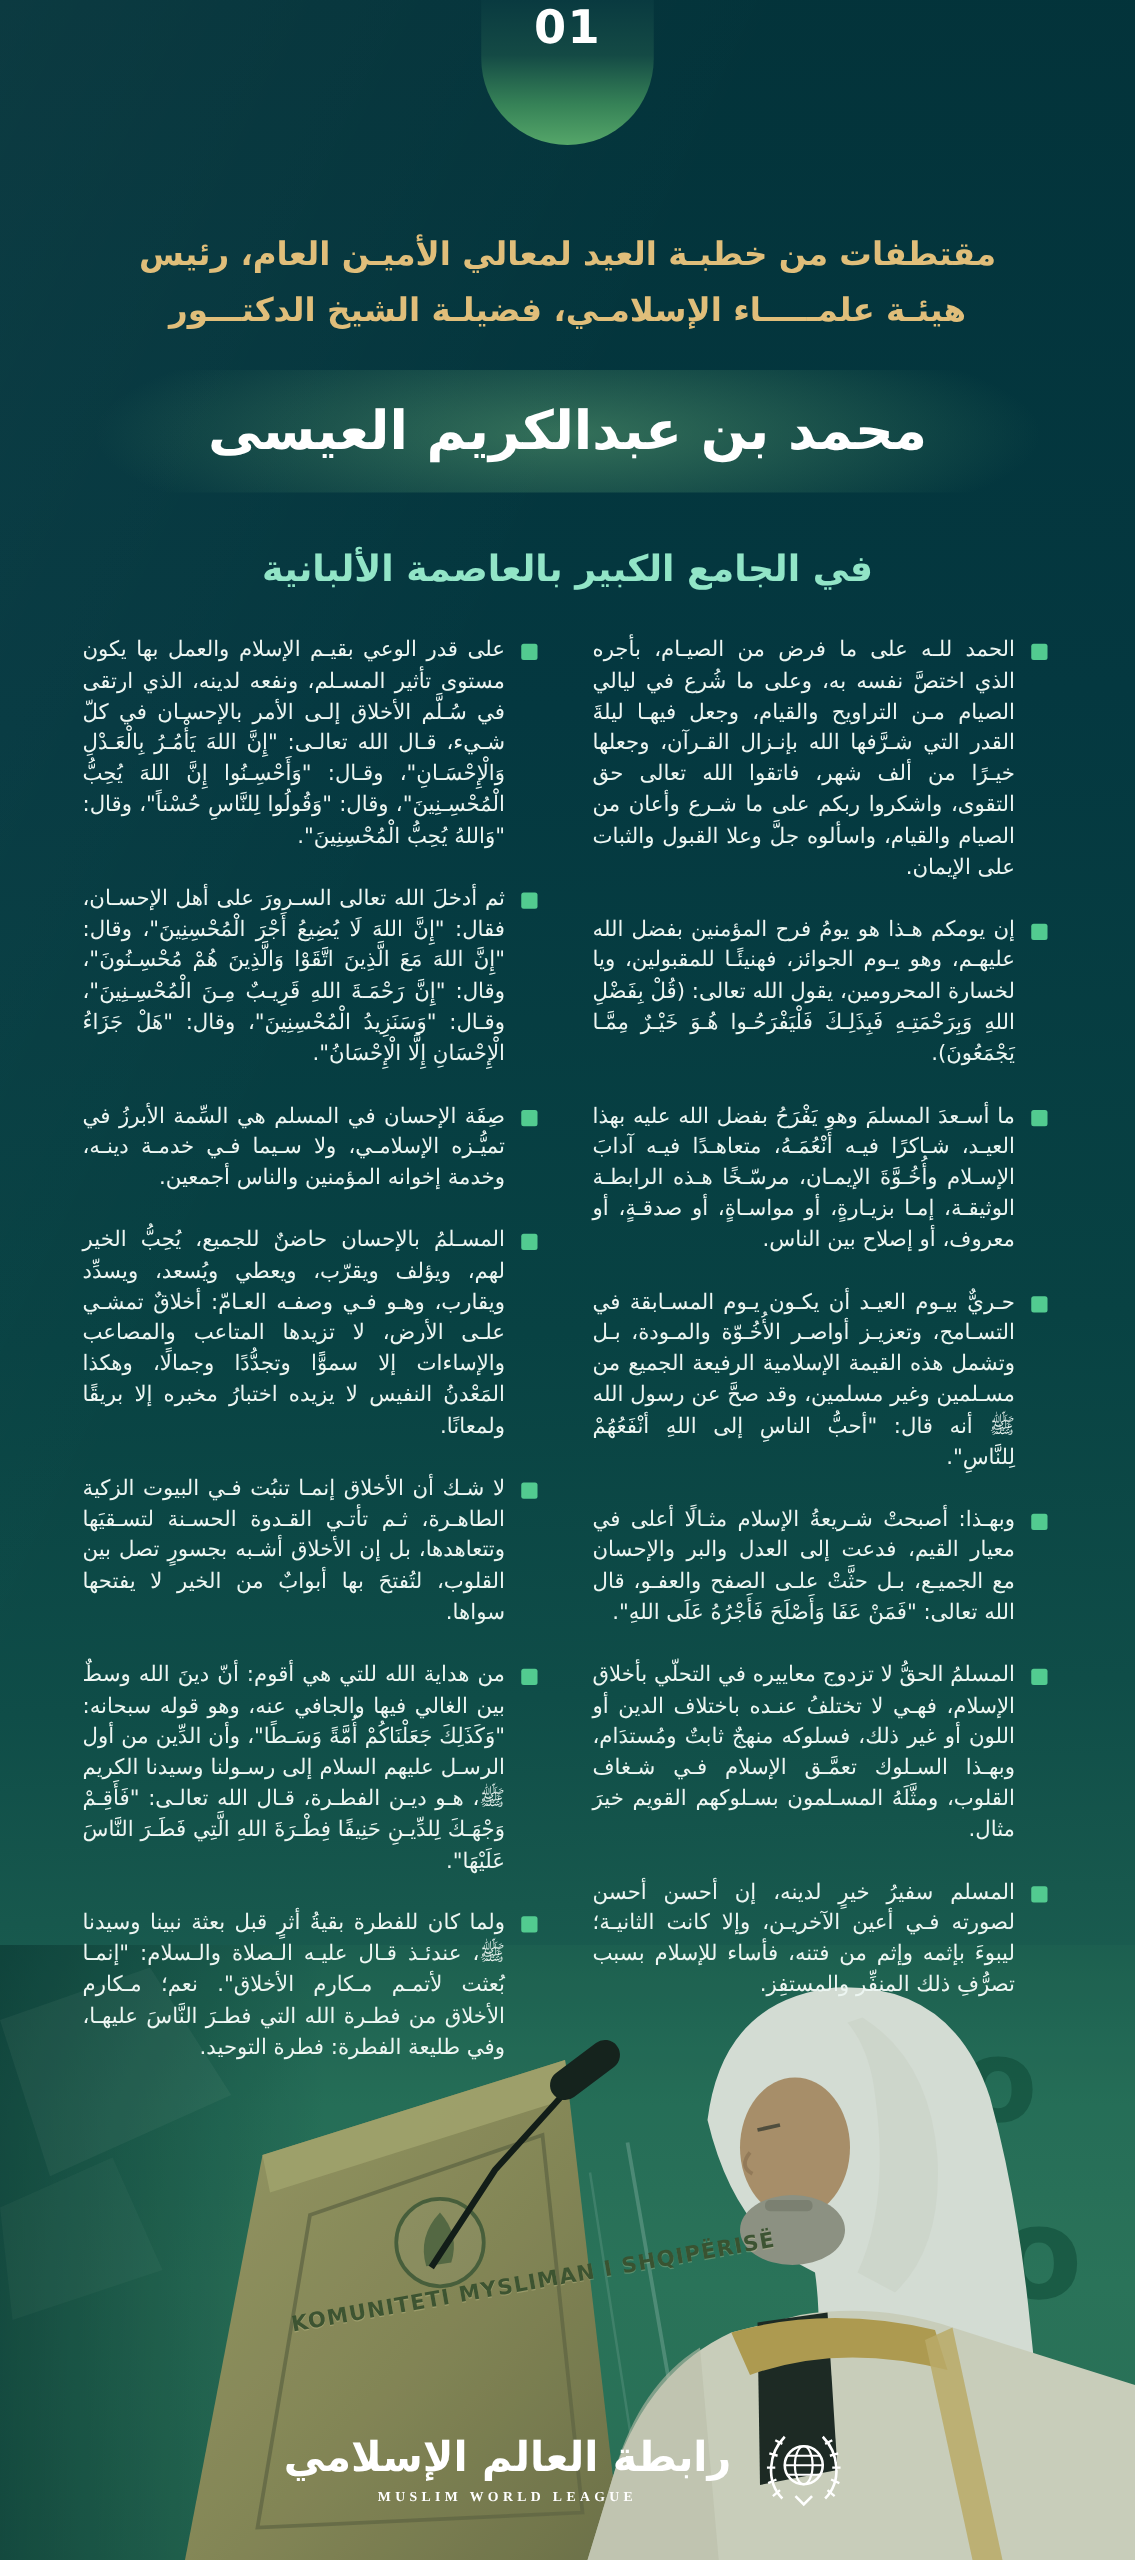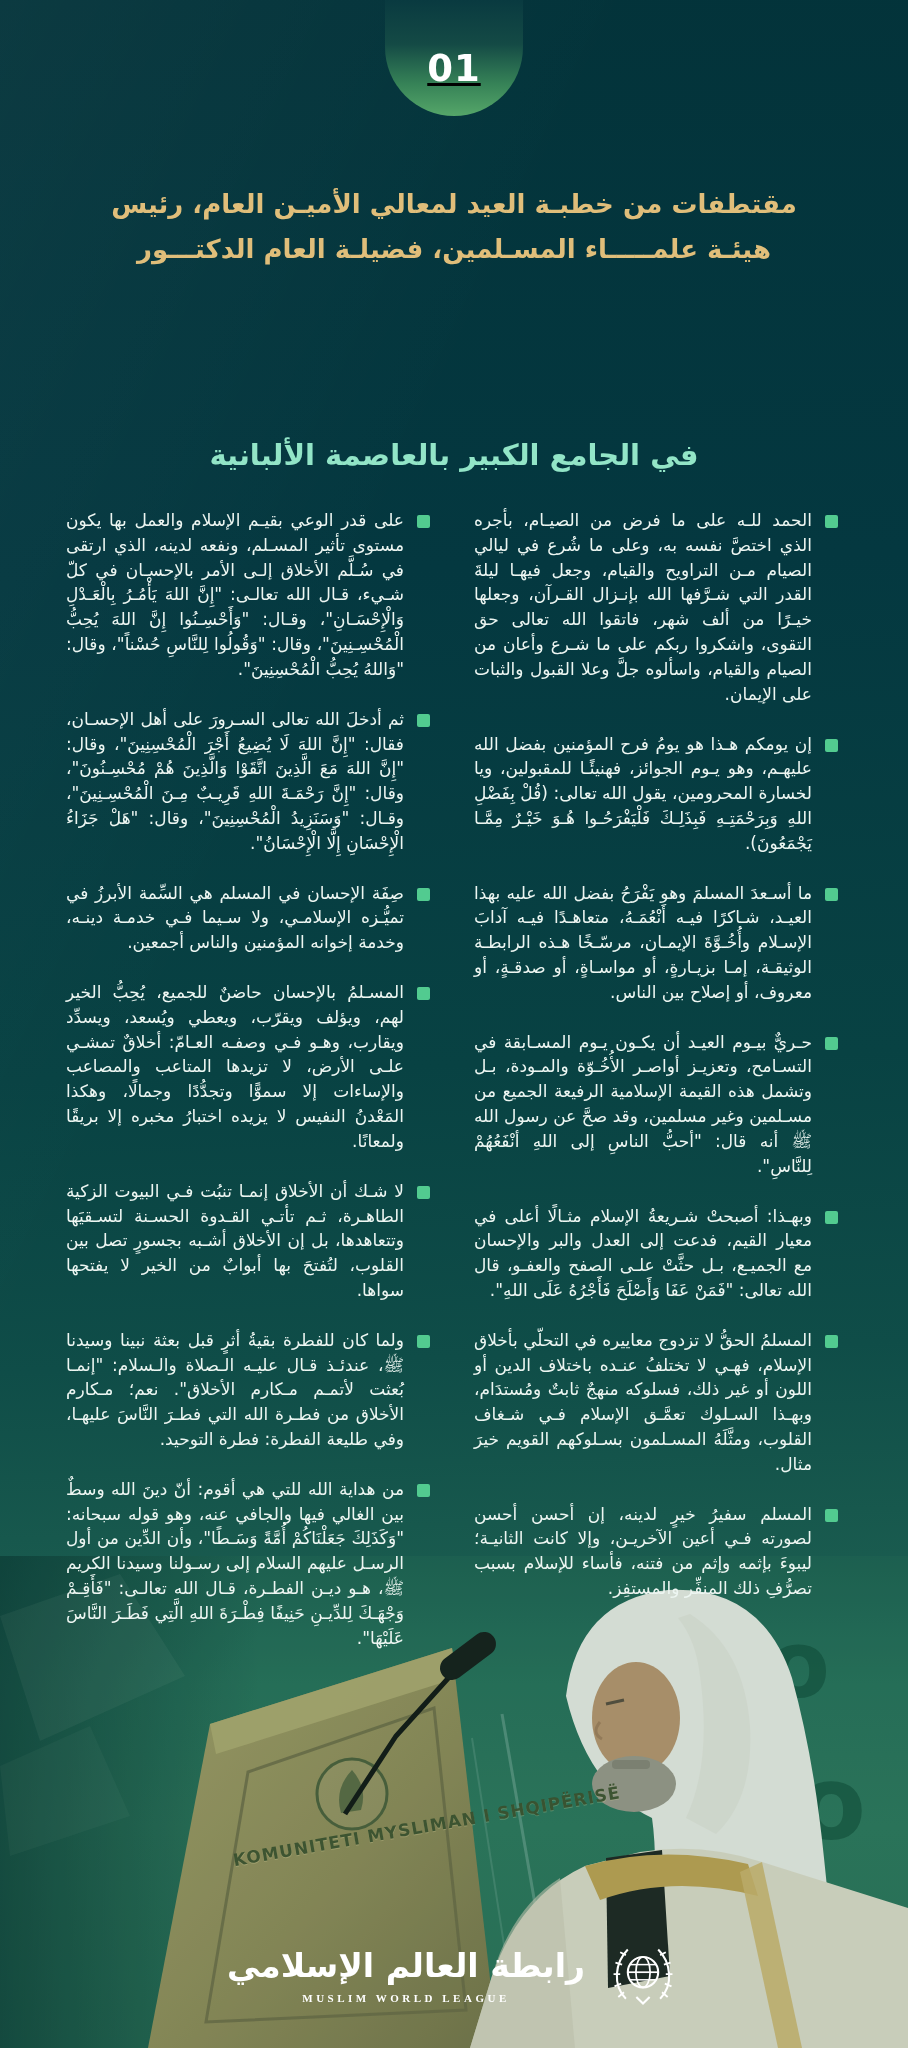--- a/index.html
+++ b/index.html
@@ -11,21 +11,21 @@
   .poster::before{
     content:"";position:absolute;inset:0;
     background:linear-gradient(115deg,rgba(255,255,255,0.035) 0%,rgba(255,255,255,0) 35%);
     pointer-events:none;
   }
   
   .badge{
     position:absolute;top:0;left:50%;transform:translateX(-50%);
     width:138px;height:116px;border-radius:0 0 72px 72px;
     background:linear-gradient(180deg,#093a40 0%,#144a45 38%,#368257 72%,#55a669 100%);
-    display:flex;align-items:flex-end;justify-content:center;text-decoration:underline;
+    display:flex;justify-content:center;
   }
   .badge-num{color:#fff;font-size:37px;font-weight:700;letter-spacing:1px;padding-bottom:26px;}
   
   .hdr{
     position:absolute;top:182px;left:0;width:100%;text-align:center;
     color:#e0be7a;font-size:26px;line-height:45px;font-weight:600;direction:rtl;
   }
   .name-band{
     position:absolute;top:296px;left:0;width:100%;height:98px;
     background:radial-gradient(ellipse 58% 130% at 50% 52%,rgba(96,165,115,0.52),rgba(96,165,115,0) 72%);
@@ -82,23 +82,26 @@
 <body>
 
 <div class="poster">
 
   <div class="badge">
     <div class="badge-num">01</div>
   </div>
 
   <div class="hdr">
     <div>مقتطفات من خطبـة العيد لمعالي الأميـن العام، رئيس</div>
-    <div>هيئـة علمـــــاء المسـلمين، فضيلـة العام الدكتـــور</div>
-  </div>
-
+    <div>هيئـة علمـــــاء الإسلامـي، فضيلـة الشيخ الدكتـــور</div>
+  </div>
+
+  <div class="name-band">
+    <div class="name">محمد بن عبدالكريم العيسى</div>
+  </div>
 
   <div class="subtitle">في الجامع الكبير بالعاصمة الألبانية</div>
 
   <div class="columns">
     <div class="col">
       <div class="bullet">
         <span class="marker"></span>
         <p class="btext">الحمد للـه على ما فرض من الصيـام، بأجره الذي اختصَّ نفسه به، وعلى ما شُرع في ليالي الصيام مـن التراويح والقيام، وجعل فيهـا ليلةَ القدر التي شـرَّفها الله بإنـزال القـرآن، وجعلها خيـرًا من ألف شهر، فاتقوا الله تعالى حق التقوى، واشكروا ربكم على ما شـرع وأعان من الصيام والقيام، واسألوه جلَّ وعلا القبول والثبات على الإيمان.</p>
       </div>
       <div class="bullet">
@@ -142,25 +145,25 @@
       <div class="bullet">
         <span class="marker"></span>
         <p class="btext">المسـلمُ بالإحسان حاضنٌ للجميع، يُحِبُّ الخير لهم، ويؤلف ويقرّب، ويعطي ويُسعد، ويسدِّد ويقارب، وهـو فـي وصفـه العـامّ: أخلاقٌ تمشـي علـى الأرض، لا تزيدها المتاعب والمصاعب والإساءات إلا سموًّا وتجدُّدًا وجمالًا، وهكذا المَعْدنُ النفيس لا يزيده اختبارُ مخبره إلا بريقًا ولمعانًا.</p>
       </div>
       <div class="bullet">
         <span class="marker"></span>
         <p class="btext">لا شـك أن الأخلاق إنمـا تنبُت فـي البيوت الزكية الطاهـرة، ثـم تأتـي القـدوة الحسـنة لتسـقيَها وتتعاهدها، بل إن الأخلاق أشـبه بجسورٍ تصل بين القلوب، لتُفتحَ بها أبوابٌ من الخير لا يفتحها سواها.</p>
       </div>
       <div class="bullet">
         <span class="marker"></span>
+        <p class="btext">من هداية الله للتي هي أقوم: أنّ دينَ الله وسطٌ بين الغالي فيها والجافي عنه، وهو قوله سبحانه: "وَكَذَلِكَ جَعَلْنَاكُمْ أُمَّةً وَسَـطًا"، وأن الدِّين من أول الرسـل عليهم السلام إلى رسـولنا وسيدنا الكريم ﷺ، هـو ديـن الفطـرة، قـال الله تعالـى: "فَأَقِـمْ وَجْهَـكَ لِلدِّيـنِ حَنِيفًا فِطْـرَةَ اللهِ الَّتِي فَطَـرَ النَّاسَ عَلَيْهَا".</p>
+      </div>
+      <div class="bullet">
+        <span class="marker"></span>
         <p class="btext">ولما كان للفطرة بقيةُ أثرٍ قبل بعثة نبينا وسيدنا ﷺ، عندئـذ قـال عليـه الـصلاة والـسلام: "إنمـا بُعثت لأتمـم مـكارم الأخلاق". نعم؛ مـكارم الأخلاق من فطـرة الله التي فطـرَ النَّاسَ عليهـا، وفي طليعة الفطرة: فطرة التوحيد.</p>
-      </div>
-      <div class="bullet">
-        <span class="marker"></span>
-        <p class="btext">من هداية الله للتي هي أقوم: أنّ دينَ الله وسطٌ بين الغالي فيها والجافي عنه، وهو قوله سبحانه: "وَكَذَلِكَ جَعَلْنَاكُمْ أُمَّةً وَسَـطًا"، وأن الدِّين من أول الرسـل عليهم السلام إلى رسـولنا وسيدنا الكريم ﷺ، هـو ديـن الفطـرة، قـال الله تعالـى: "فَأَقِـمْ وَجْهَـكَ لِلدِّيـنِ حَنِيفًا فِطْـرَةَ اللهِ الَّتِي فَطَـرَ النَّاسَ عَلَيْهَا".</p>
       </div>
     </div>
   </div>
 
   <div class="photo">
     <div class="watermark wm1">Pro</div>
     <div class="watermark wm2">sho</div>
 
     <svg width="908" height="492" viewBox="0 0 908 492">
       <defs>

